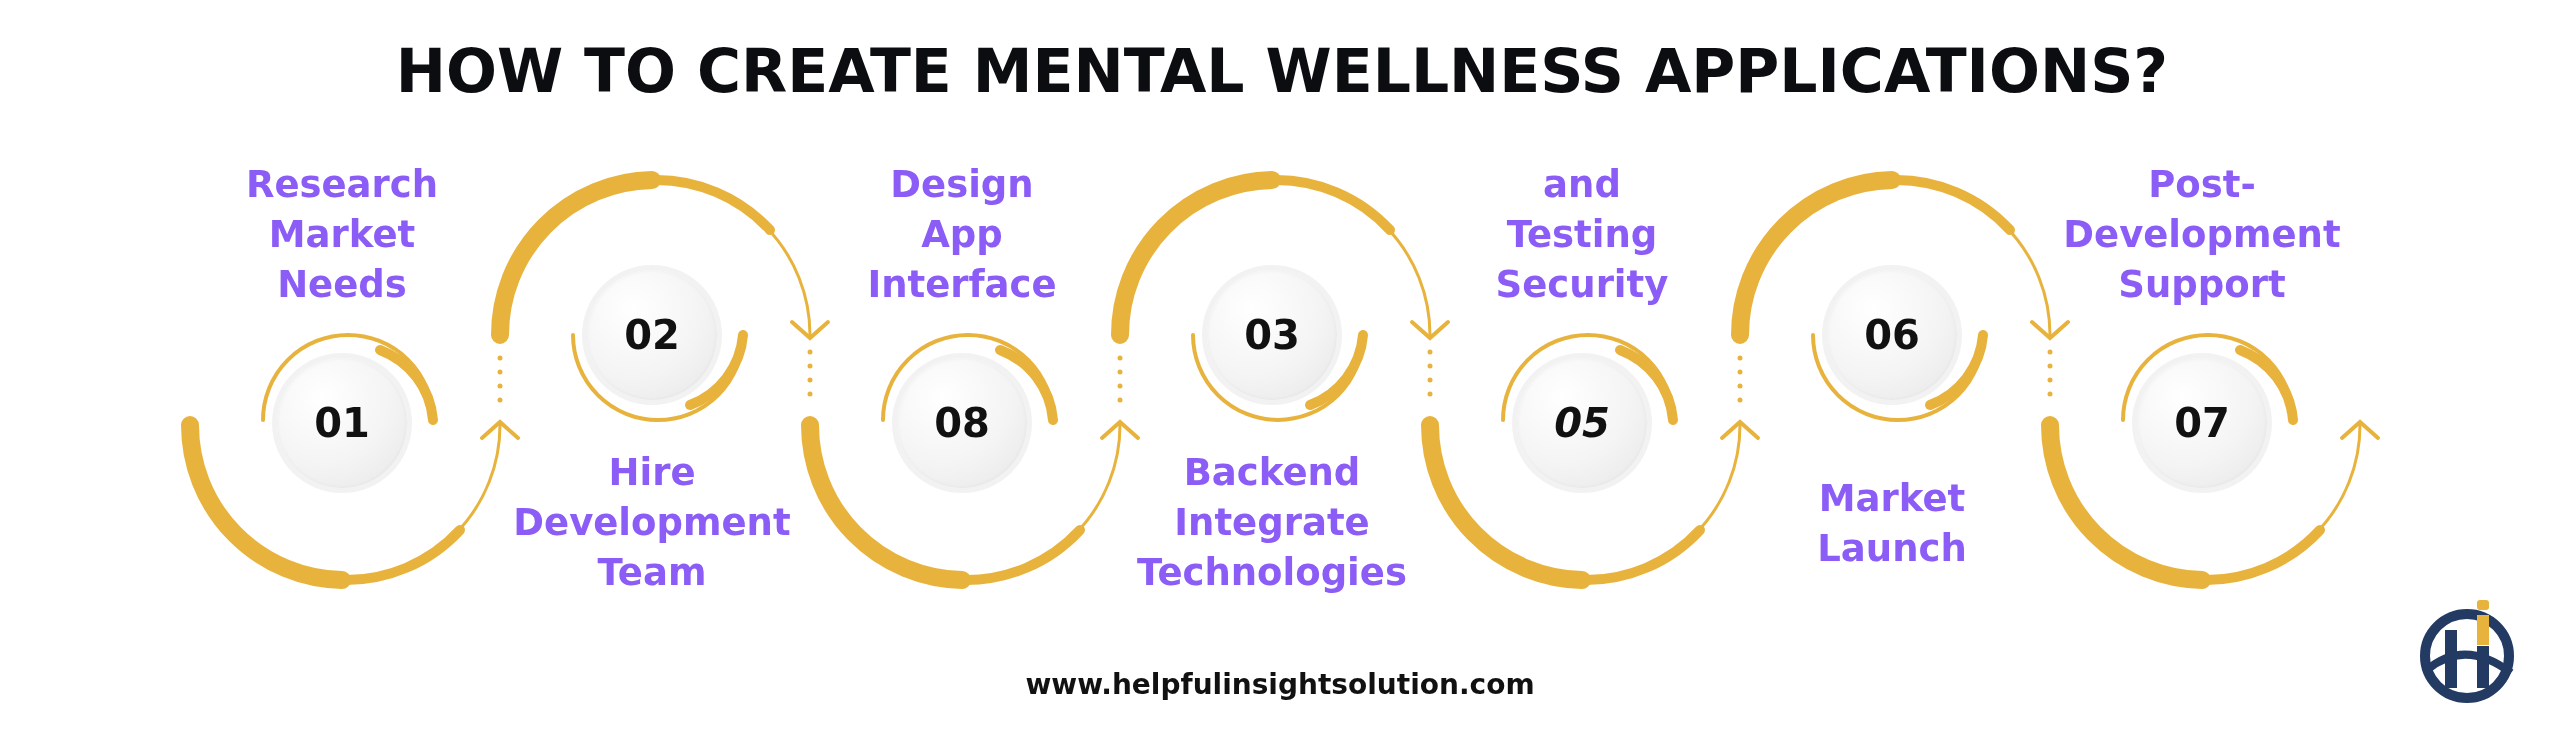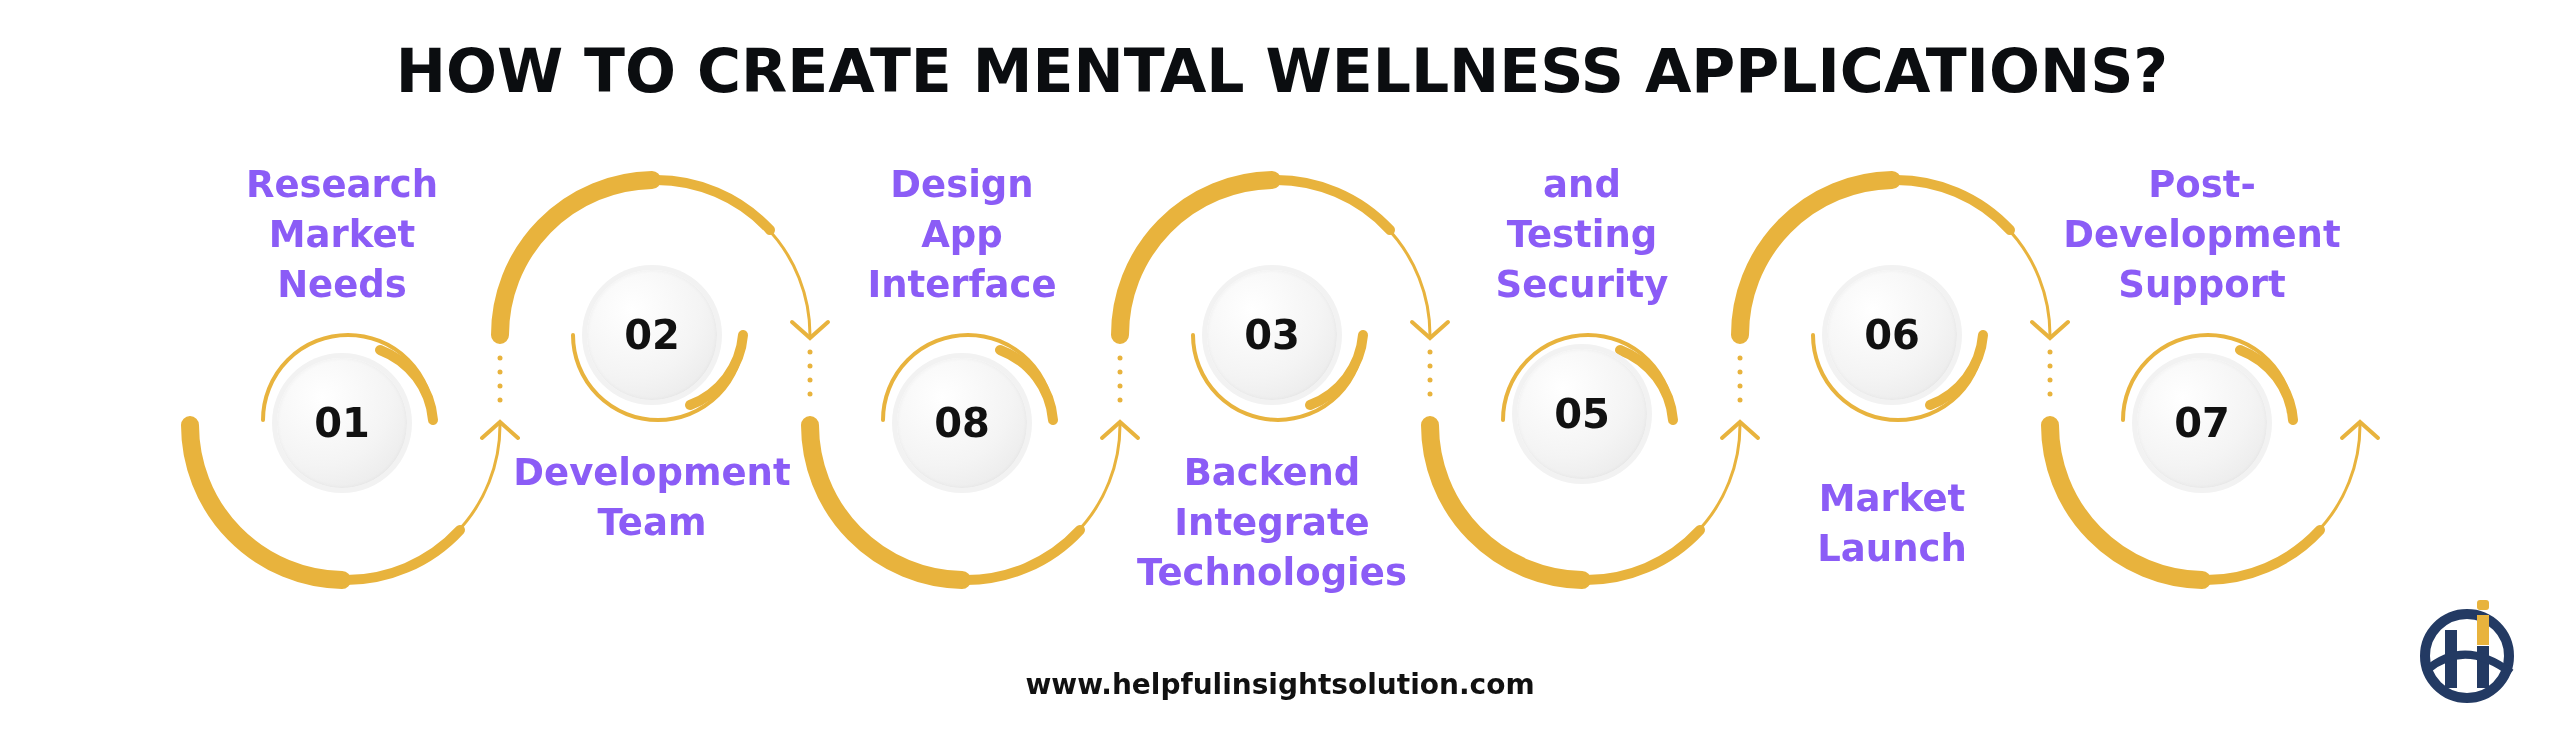--- a/index.html
+++ b/index.html
@@ -111,30 +111,31 @@
       <circle cx="2050" cy="366" r="2.5"></circle>
       <circle cx="2050" cy="380" r="2.5"></circle>
       <circle cx="2050" cy="394" r="2.5"></circle>
   </g>
 </svg>
 
 <div class="num" style="left:342px; top:423px;">01</div>
 <div class="num" style="left:652px; top:335px;">02</div>
 <div class="num" style="left:962px; top:423px;">08</div>
 <div class="num" style="left:1272px; top:335px;">03</div>
-<div class="num" style="left:1582px; top:414px;">05</div>
+<div class="num" style="left:1582px; top:423px;font-style:italic;">05</div>
 <div class="num" style="left:1892px; top:335px;">06</div>
 <div class="num" style="left:2202px; top:423px;">07</div>
 
 <div class="label" style="left:342px; top:160px;">
   <div>Research</div>
   <div>Market</div>
   <div>Needs</div>
 </div>
 <div class="label" style="left:652px; top:448px;">
+  <div>Hire</div>
   <div>Development</div>
   <div>Team</div>
 </div>
 <div class="label" style="left:962px; top:160px;">
   <div>Design</div>
   <div>App</div>
   <div>Interface</div>
 </div>
 <div class="label" style="left:1272px; top:448px;">
   <div>Backend</div>

